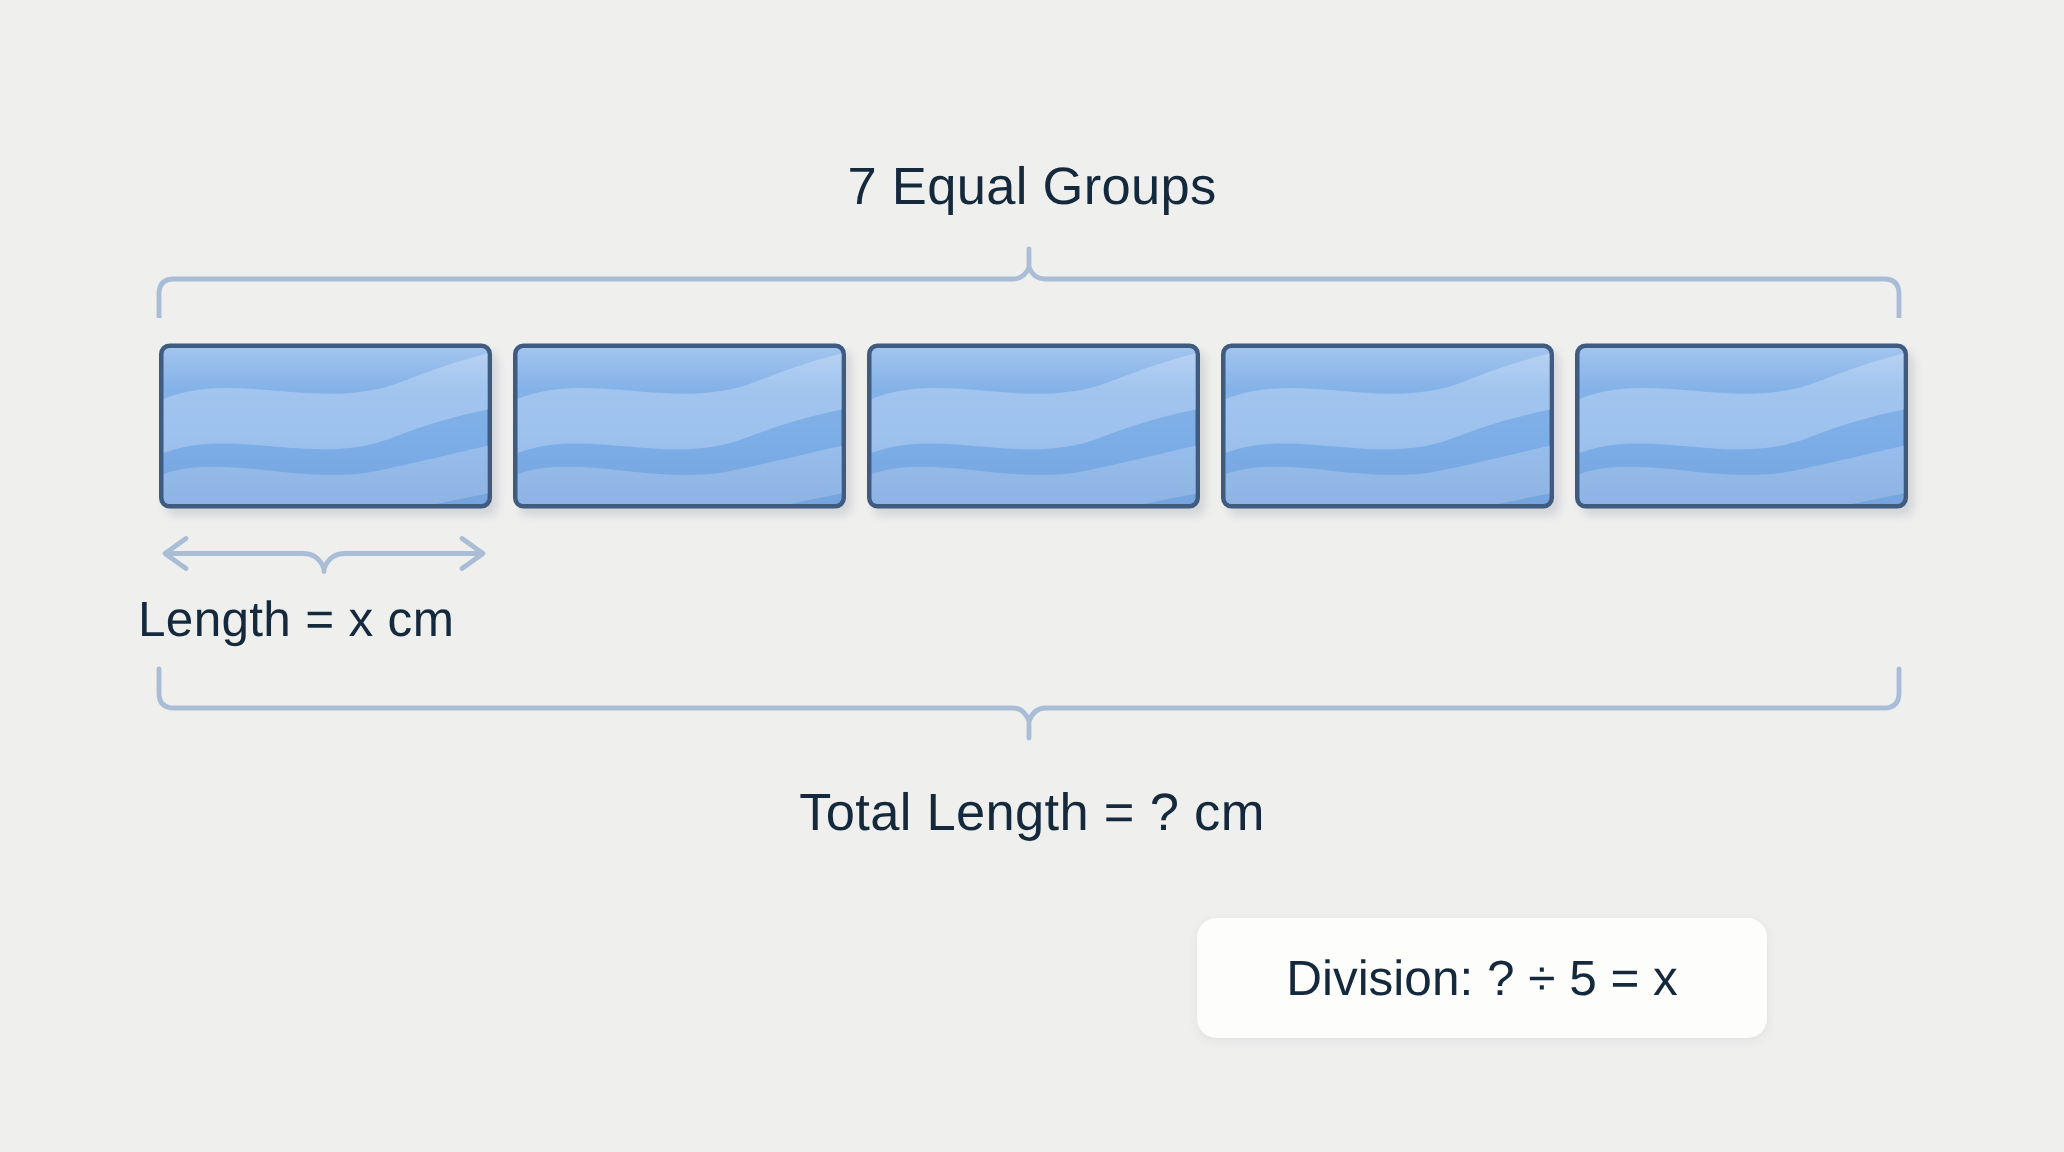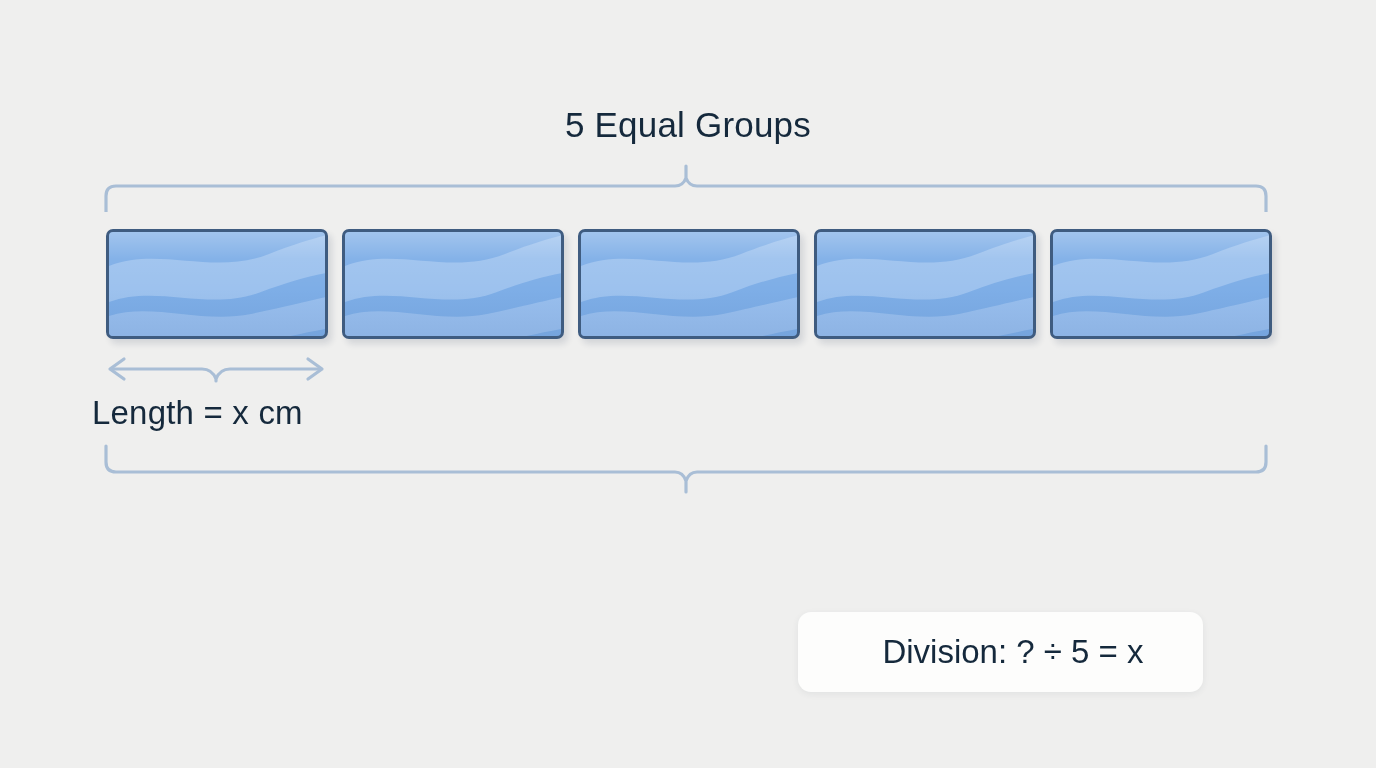--- a/index.html
+++ b/index.html
@@ -106,28 +106,28 @@
     border-radius: 13px;
     display: flex;
     align-items: center;
     justify-content: center;
     color: #15293c;
     font-size: 33px;
     white-space: nowrap;
     box-shadow: 0 2px 7px rgba(40, 50, 70, 0.07);
   }
   #card-multiplication { left: 198px; width: 464px; }
-  #card-division { left: 798px; width: 380px; padding-left: 25px; }
+  #card-division { left: 798px; width: 380px; }
 </style>
 </head>
 <body>
 
 <div id="stage">
 
-  <div class="heading" id="title-groups">5 Equal Groups</div>
+  <div class="heading" id="title-groups">7 Equal Groups</div>
 
   <div id="brace-top-wrap" class="brace-svg">
     <svg width="1172" height="52" viewBox="0 0 1172 52" fill="none">
       <path d="M6 52 L6 36 Q6 26 16 26 L575 26 Q583 26 586 18 L586 6 L586 18 Q589 26 597 26 L1156 26 Q1166 26 1166 36 L1166 52" stroke="#a9bed6" stroke-width="3.2" stroke-linecap="round" stroke-linejoin="round" fill="none"></path>
     </svg>
   </div>
 
   <div id="blocks-row">
 
     <div class="block">
@@ -181,19 +181,20 @@
   </div>
 
   <div class="heading" id="label-unit">Length = x cm</div>
 
   <div id="brace-bottom-wrap" class="brace-svg">
     <svg width="1172" height="62" viewBox="0 0 1172 62" fill="none">
       <path d="M6 6 L6 22 Q6 32 16 32 L575 32 Q583 32 586 41 L586 52 L586 41 Q589 32 597 32 L1156 32 Q1166 32 1166 22 L1166 6" stroke="#a9bed6" stroke-width="3.2" stroke-linecap="round" stroke-linejoin="round" fill="none"></path>
     </svg>
   </div>
 
+  <div class="heading" id="label-total">Total Length = ? cm</div>
 
 
   <div class="eq-card" id="card-division">
     <span>Division: ? ÷ 5 = x</span>
   </div>
 
 </div>
 
 </body></html>

